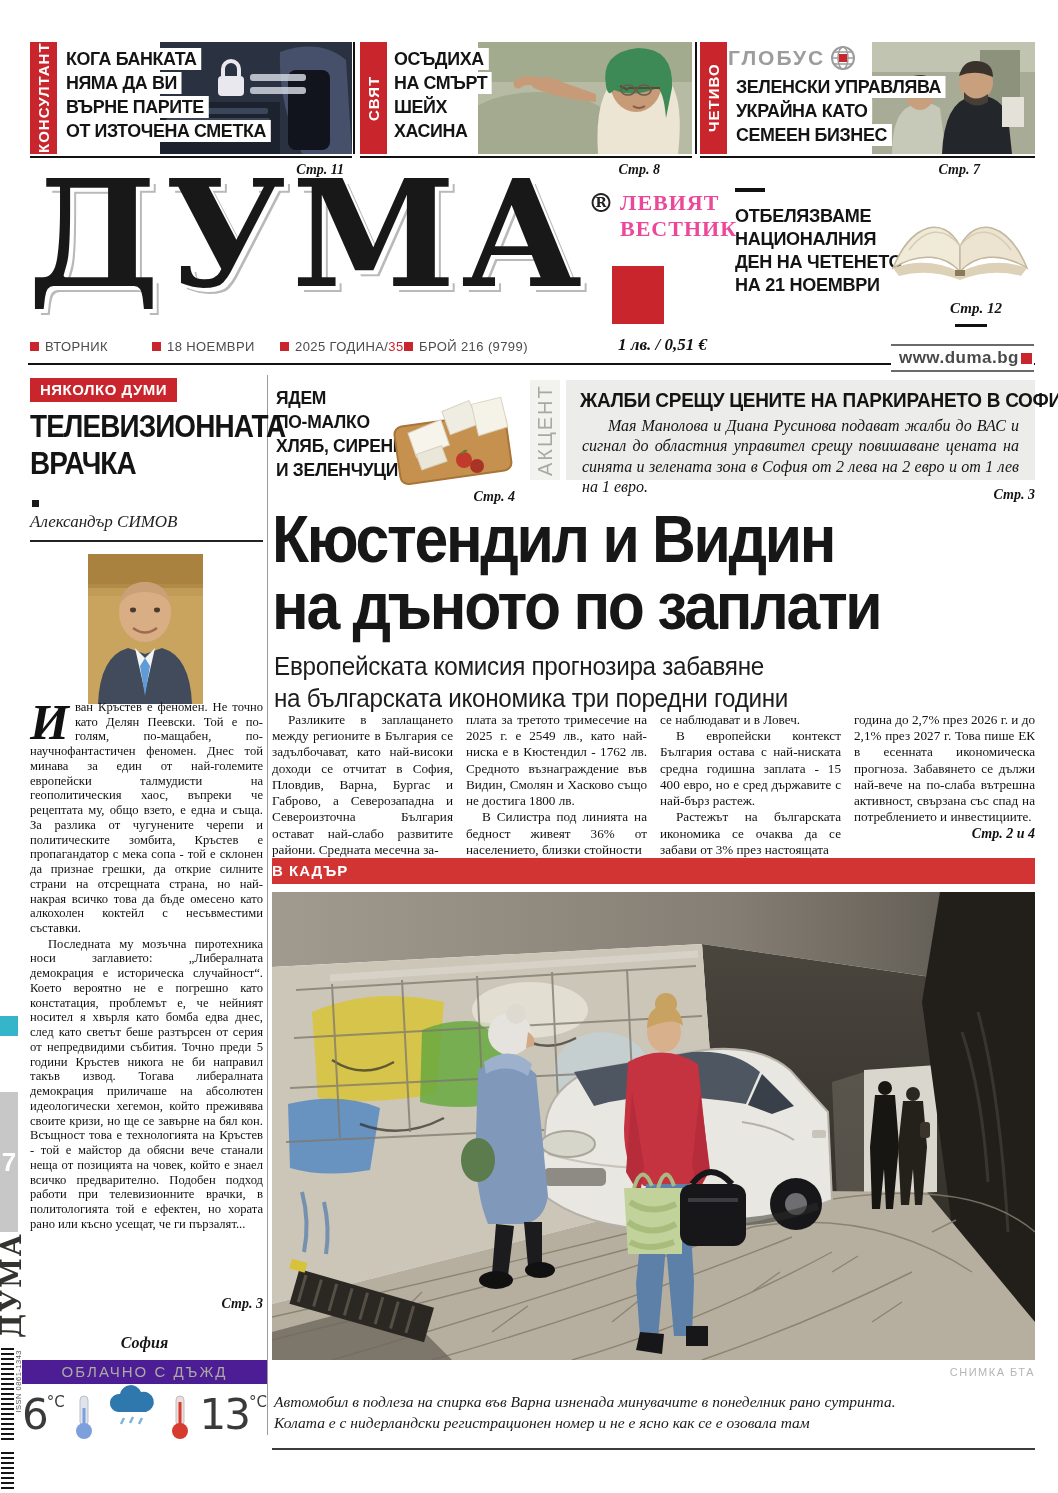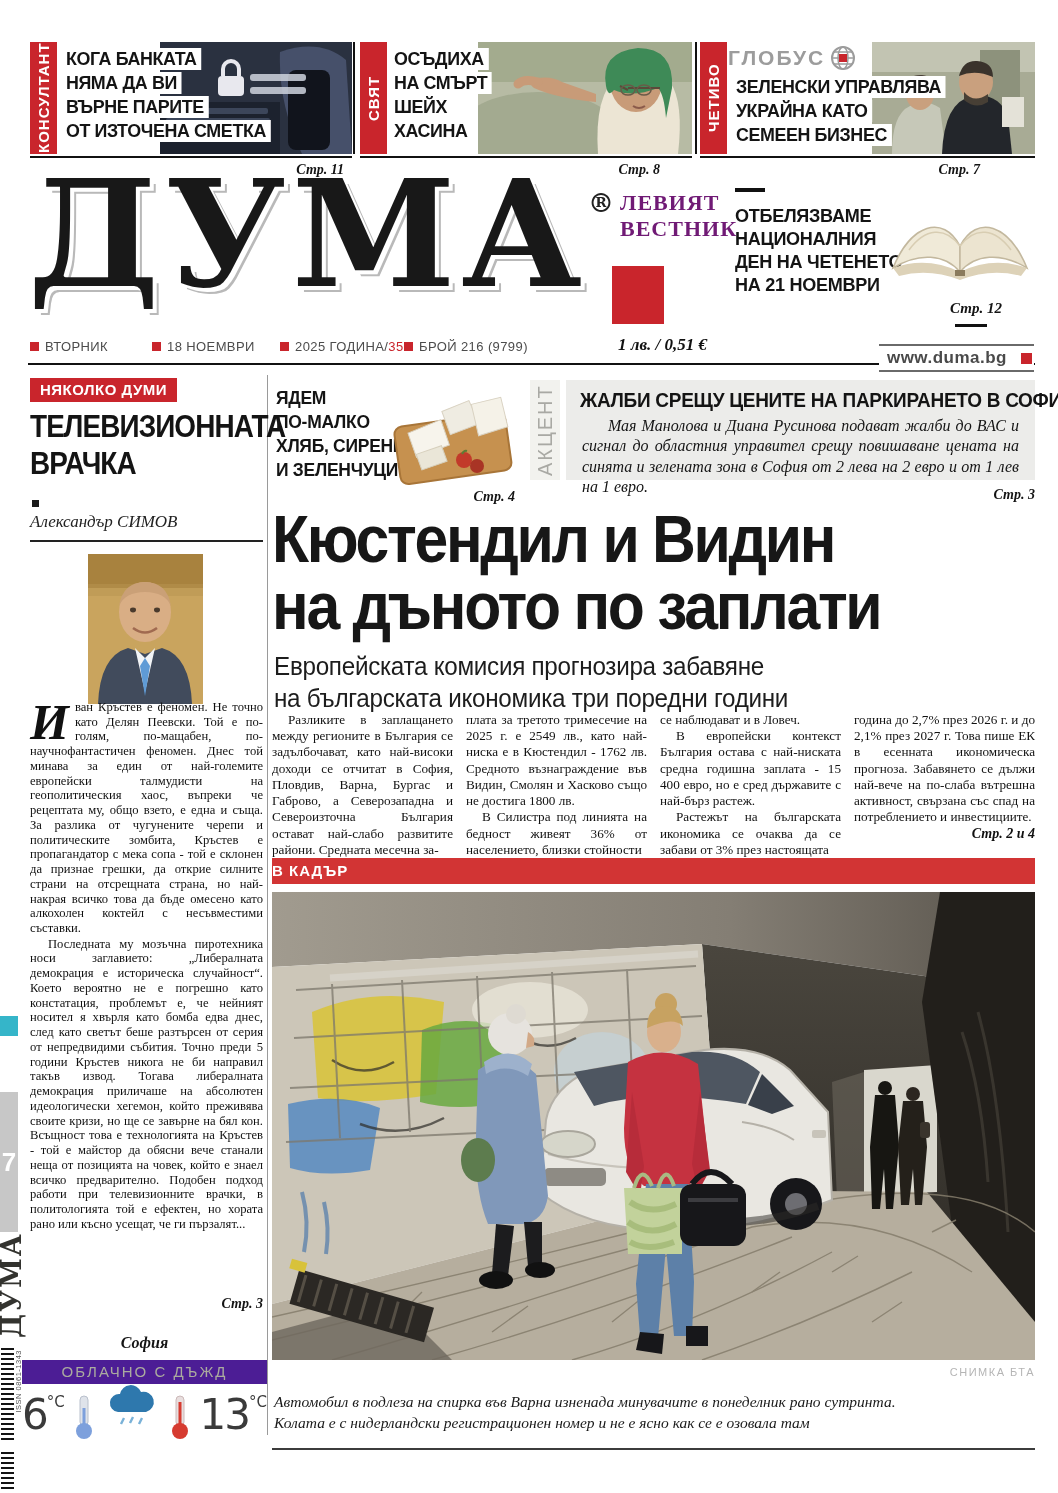--- a/index.html
+++ b/index.html
@@ -17,32 +17,32 @@
         font:bold 19px/22px "Liberation Sans",sans-serif;letter-spacing:-.4px;white-space:nowrap;}
   .b-rule{position:absolute;top:114px;left:0;right:0;height:2px;background:#111;}
   .b-page{position:absolute;top:120px;font:bold italic 14px "Liberation Serif",serif;}
   .vdiv{position:absolute;top:42px;width:2px;height:112px;background:#111;}
   
   .logo{position:absolute;left:28px;top:160px;font:bold 148px/1 "DejaVu Serif",serif;
         letter-spacing:6px;color:#181818;text-shadow:4px 4px 0 #fff,6px 6px 0 #b9b9b9;}
   .logo-reg{position:absolute;left:588px;top:188px;font:bold 26px "DejaVu Serif",serif;color:#222;}
   .red-square{background:#c9252c;}
   .tagline{position:absolute;left:620px;top:190px;font:bold 22px/1.2 "Liberation Serif",serif;
-        letter-spacing:1px;color:#701a75;}
+        letter-spacing:1px;color:#ec4899;}
   .reading{position:absolute;left:735px;top:188px;width:300px;}
   .reading .dash{width:30px;height:4px;background:#111;margin-bottom:12px;}
   .reading-lines{transform:scaleX(.95);transform-origin:0 0;}
   .reading-lines div{font:bold 19px/23px "Liberation Sans",sans-serif;letter-spacing:-.3px;white-space:nowrap;}
   .reading-page{position:absolute;left:215px;top:112px;font:bold italic 15px "Liberation Serif",serif;}
   .reading .dash2{position:absolute;left:220px;top:136px;width:32px;height:3px;background:#111;}
   .date-item{position:absolute;top:339px;display:flex;align-items:center;gap:6px;
         font:13px "Liberation Sans",sans-serif;letter-spacing:.4px;color:#4c4c4c;}
   .date-item .sq{width:9px;height:9px;background:#c9252c;flex:0 0 auto;}
   .price{position:absolute;left:618px;top:335px;font:bold italic 17px "Liberation Serif",serif;color:#111;}
-  .site{position:absolute;right:24px;top:344px;display:flex;align-items:center;gap:14px;background:#fff;
+  .site{position:absolute;right:24px;top:344px;display:flex;align-items:center;gap:2px;background:#fff;
         padding:2px 2px 2px 8px;z-index:2;font:bold 17px "Liberation Sans",sans-serif;color:#4a4a4a;
         letter-spacing:.5px;border-top:2px solid #6a6a6a;border-bottom:2px solid #6a6a6a;}
   .hr-main{position:absolute;left:28px;width:1007px;top:363px;height:2px;background:#111;}
   
   .kicker{position:absolute;left:30px;top:378px;background:#c9252c;color:#fff;
         font:bold 15px/22px "Liberation Sans",sans-serif;padding:1px 10px;letter-spacing:.5px;}
   .op-title{position:absolute;left:30px;top:408px;transform:scaleX(.9);transform-origin:0 0;}
   .op-title div{font:bold 31px/37px "Liberation Sans",sans-serif;letter-spacing:-1px;white-space:nowrap;}
   .op-bullet{position:absolute;left:32px;top:500px;width:7px;height:7px;background:#1a1a1a;}
   .op-author{position:absolute;left:30px;top:512px;font:italic 17px "Liberation Serif",serif;color:#222;}

